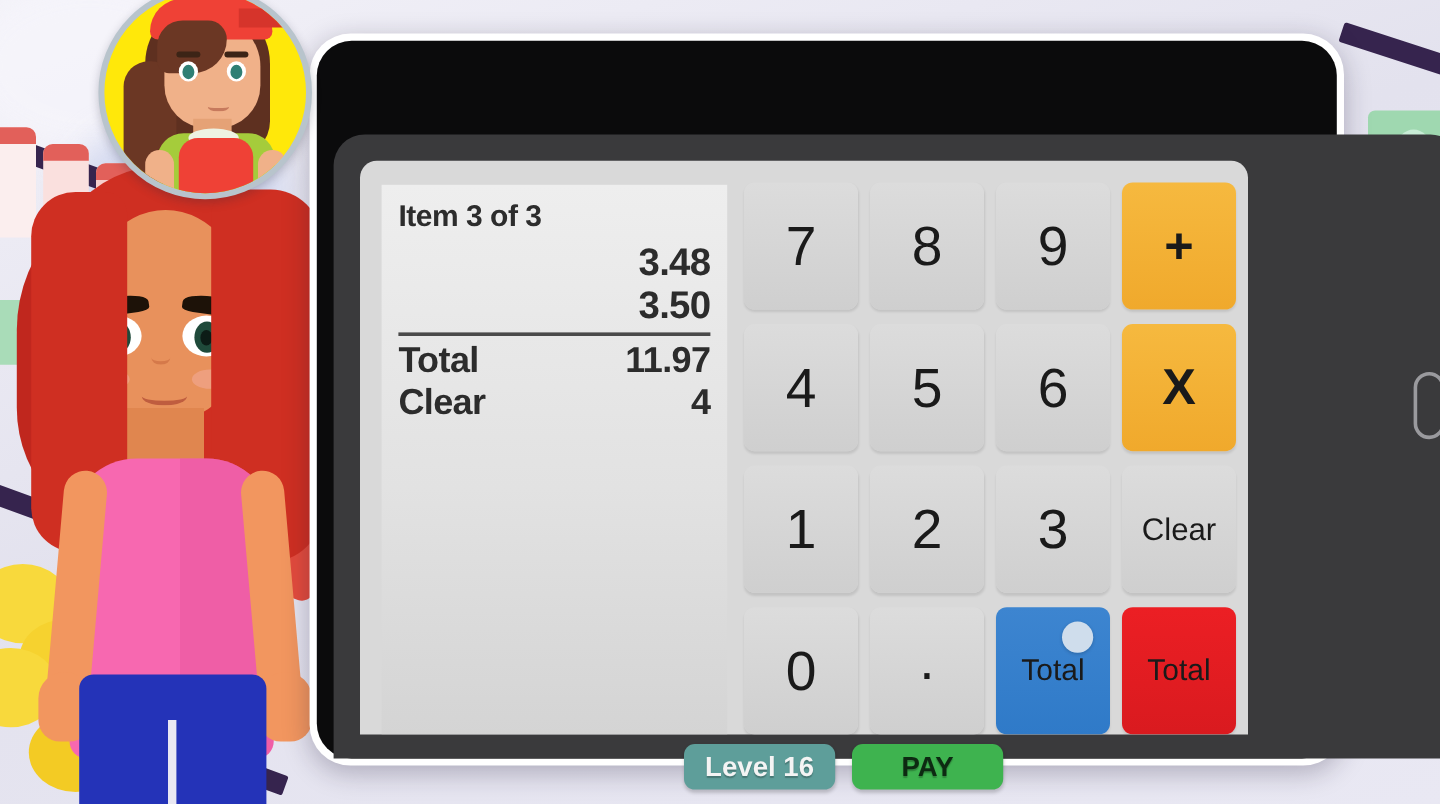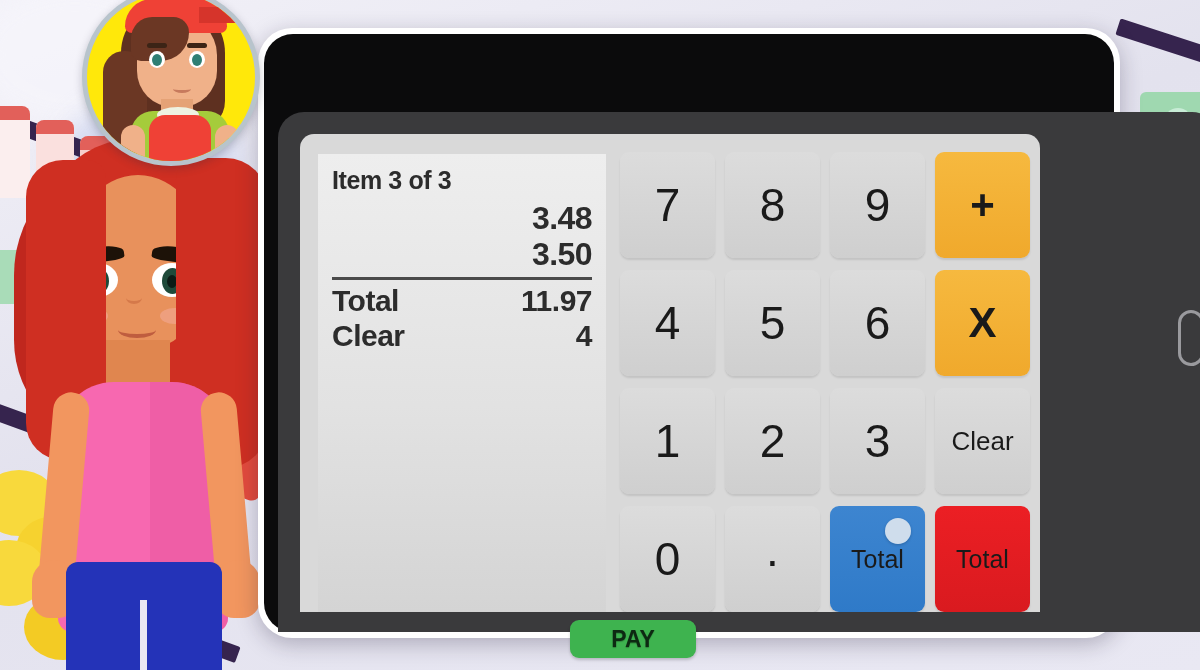--- a/index.html
+++ b/index.html
@@ -414,20 +414,21 @@
               <div class="key word">Clear</div>
               <div class="key num">0</div>
               <div class="key dot">.</div>
               <div class="key total">Total<span class="cursor-dot"></span></div>
               <div class="key delete">Total</div>
             </div>
 
         </div>
 
         <div id="bottom-bar">
+            <div class="pill" style="background: rgb(94, 158, 154);">Level 16</div>
             <div class="pill pay" style="background: rgb(62, 179, 79);">PAY</div>
           </div>
 
       </div>
     </div>
   </div>
 
 
   <div id="avatar">
     <div class="av av-hair-back"></div>

